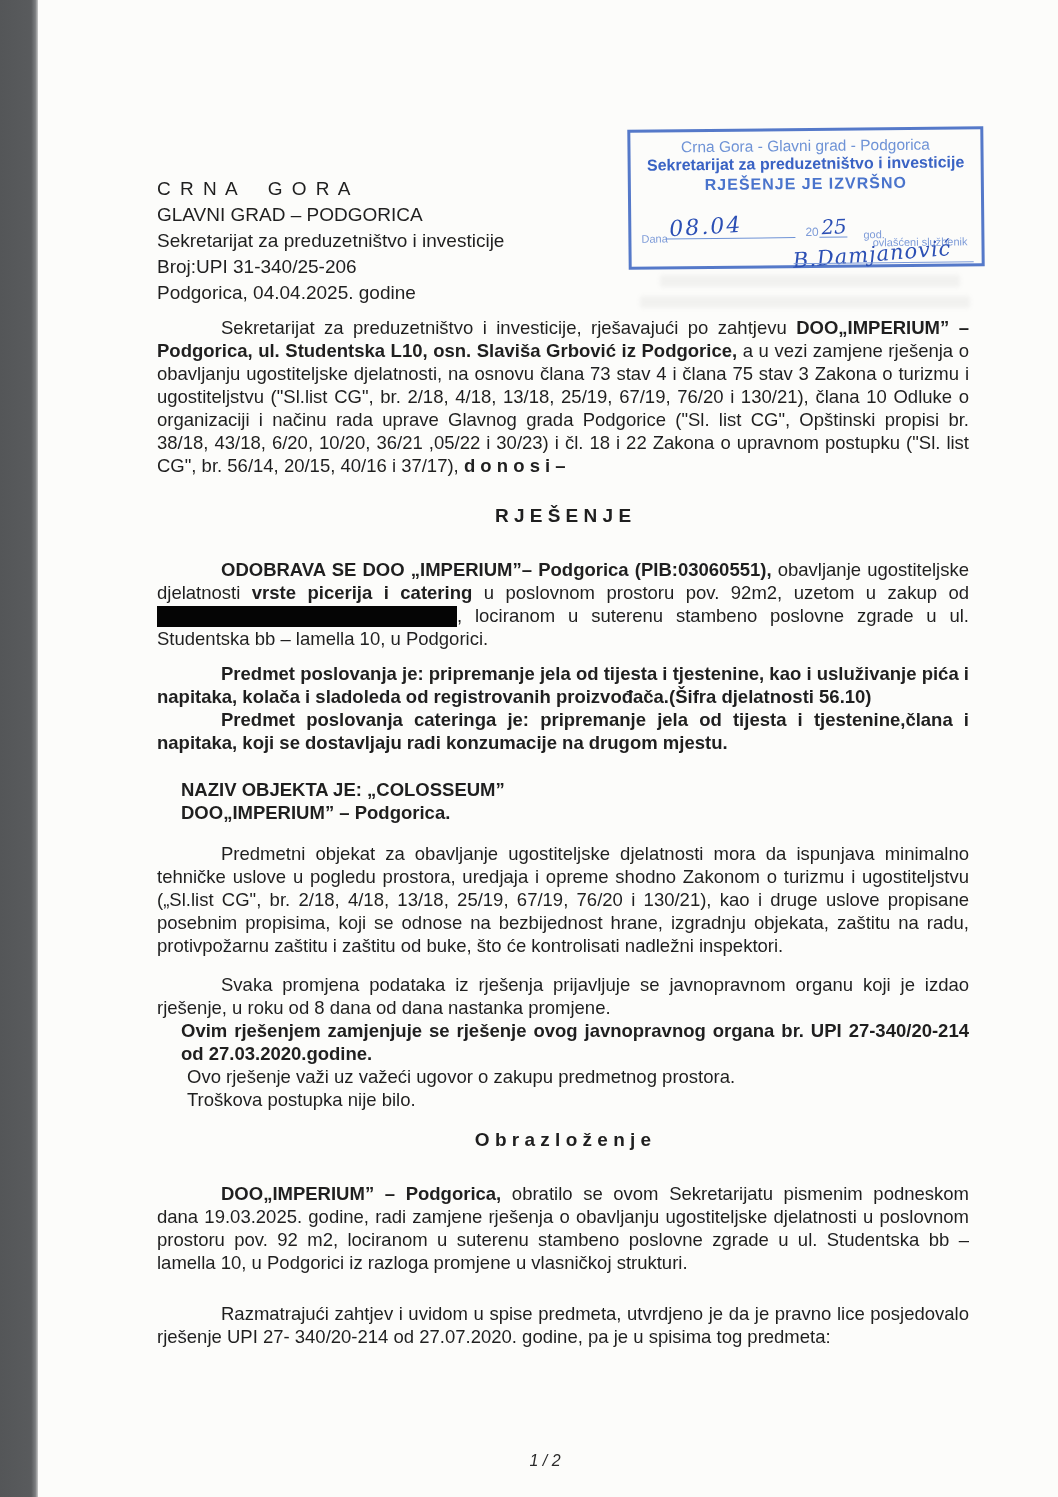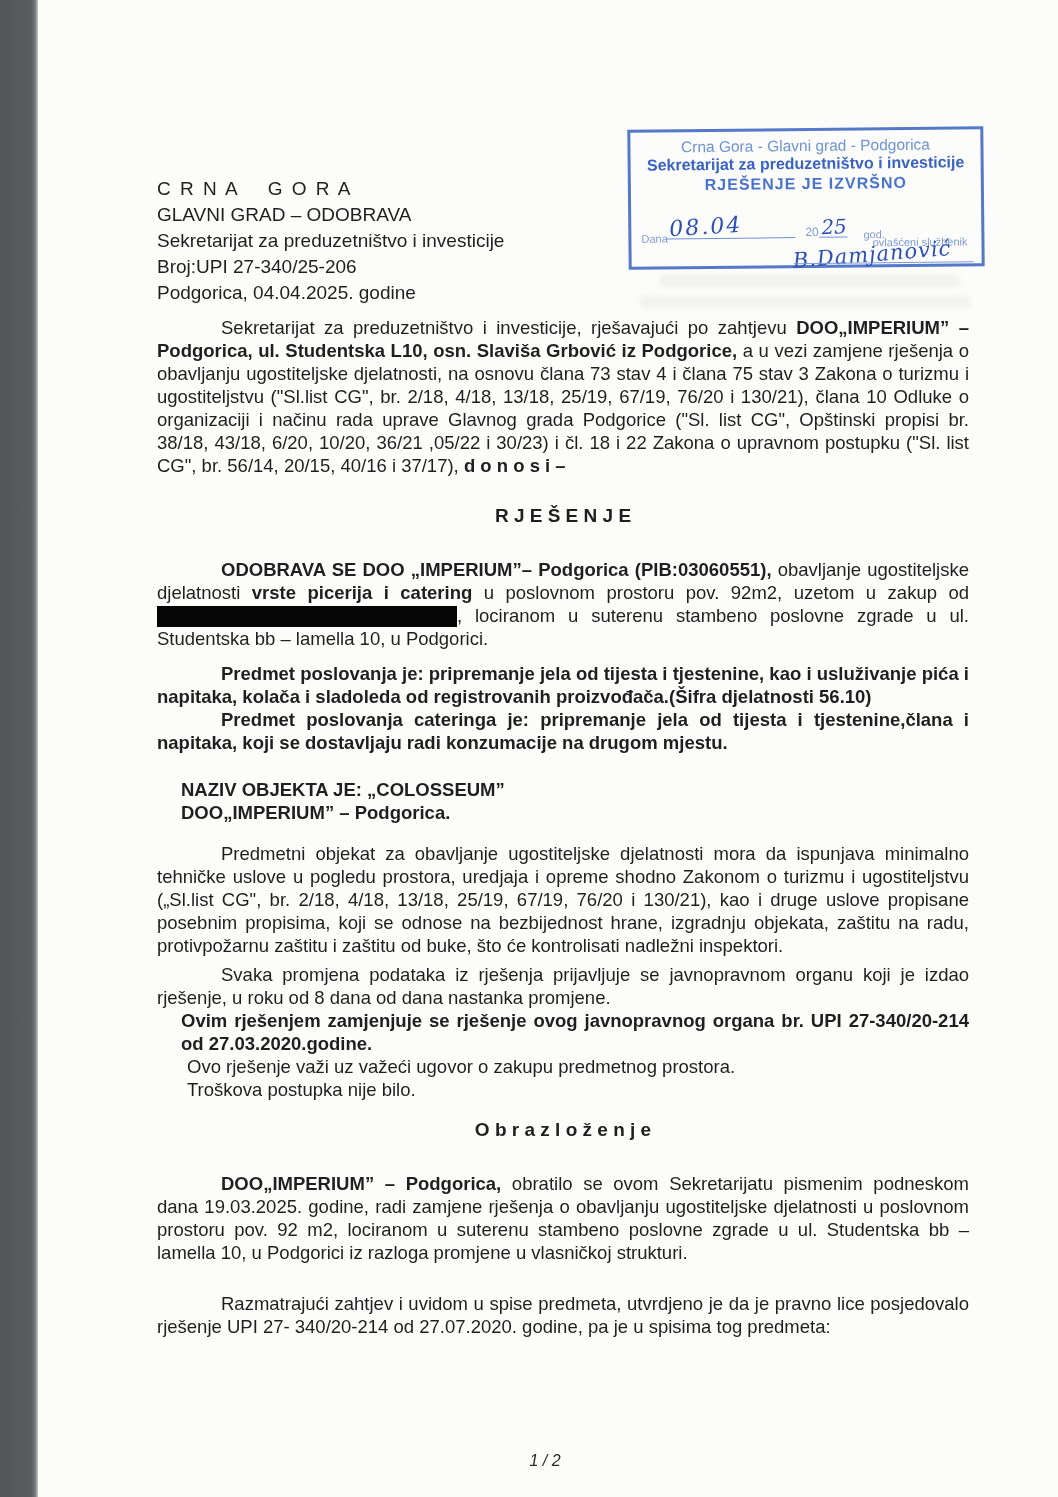--- a/index.html
+++ b/index.html
@@ -93,43 +93,43 @@
     </div>
     <div class="stamp-official">ovlašćeni službenik</div>
     <div class="hand stamp-signature">B.Damjanović</div>
     <div class="sig-line"></div>
   </div>
 
   <div class="content">
 
     <div class="letterhead">
       <div class="lh-country">C R N A    G O R A</div>
-      <div>GLAVNI GRAD – ODOBRAVA</div>
+      <div>GLAVNI GRAD – PODGORICA</div>
       <div>Sekretarijat za preduzetništvo i investicije</div>
-      <div>Broj:UPI 27-340/25-206</div>
+      <div>Broj:UPI 31-340/25-206</div>
       <div>Podgorica, 04.04.2025. godine</div>
     </div>
 
     <p class="body-text indent" style="margin-top:10px;"><span>Sekretarijat za preduzetništvo i investicije, rješavajući po zahtjevu </span><span class="bold">DOO„IMPERIUM” – Podgorica, ul. Studentska L10, osn. Slaviša Grbović iz Podgorice,</span><span> a u vezi zamjene rješenja o obavljanju ugostiteljske djelatnosti, na osnovu člana 73 stav 4 i člana 75 stav 3 Zakona o turizmu i ugostiteljstvu ("Sl.list CG", br. 2/18, 4/18, 13/18, 25/19, 67/19, 76/20 i 130/21), člana 10 Odluke o organizaciji i načinu rada uprave Glavnog grada Podgorice ("Sl. list CG", Opštinski propisi br. 38/18, 43/18, 6/20, 10/20, 36/21 ,05/22 i 30/23) i čl. 18 i 22 Zakona o upravnom postupku ("Sl. list CG", br. 56/14, 20/15, 40/16 i 37/17), </span><span class="bold">d o n o s i –</span></p>
 
     <p class="body-text center heading" style="margin-top:27px;">R J E Š E N J E</p>
 
     <p class="body-text indent" style="margin-top:31px;"><span class="bold">ODOBRAVA SE DOO „IMPERIUM”– Podgorica (PIB:03060551),</span><span> obavljanje ugostiteljske djelatnosti </span><span class="bold">vrste picerija i catering</span><span> u poslovnom prostoru pov. 92m2, uzetom u zakup od </span><span class="redaction"></span><span>, lociranom u suterenu stambeno poslovne zgrade u ul. Studentska bb – lamella 10, u Podgorici.</span></p>
 
     <p class="body-text indent bold" style="margin-top:12px;">Predmet poslovanja je: pripremanje jela od tijesta i tjestenine, kao i usluživanje pića i napitaka, kolača i sladoleda od registrovanih proizvođača.(Šifra  djelatnosti 56.10)</p>
     <p class="body-text indent bold">Predmet poslovanja cateringa je: pripremanje jela od tijesta i tjestenine,člana i napitaka, koji se dostavljaju radi konzumacije na drugom mjestu.</p>
 
     <div class="block-indent" style="margin-top:24px;">
       <p class="body-text bold">NAZIV OBJEKTA JE: „COLOSSEUM”</p>
       <p class="body-text bold">DOO„IMPERIUM” – Podgorica.</p>
     </div>
 
     <p class="body-text indent" style="margin-top:18px;">Predmetni objekat za obavljanje ugostiteljske djelatnosti mora da ispunjava  minimalno tehničke uslove u pogledu prostora, uredjaja i opreme shodno Zakonom o turizmu i ugostiteljstvu („Sl.list CG", br. 2/18, 4/18, 13/18, 25/19, 67/19, 76/20 i 130/21), kao i druge uslove propisane posebnim propisima, koji  se odnose na  bezbijednost  hrane, izgradnju objekata, zaštitu  na  radu, protivpožarnu zaštitu i zaštitu od  buke, što će kontrolisati  nadležni inspektori.</p>
 
-    <p class="body-text indent" style="margin-top:6px;">Svaka promjena podataka iz rješenja prijavljuje se javnopravnom  organu koji je izdao rješenje, u roku od 8 dana od dana nastanka promjene.</p>
+    <p class="body-text indent" style="margin-top:16px;">Svaka promjena podataka iz rješenja prijavljuje se javnopravnom  organu koji je izdao rješenje, u roku od 8 dana od dana nastanka promjene.</p>
 
     <p class="body-text bold block-indent">Ovim rješenjem zamjenjuje se rješenje ovog javnopravnog organa br. UPI 27-340/20-214 od 27.03.2020.godine.</p>
 
     <p class="body-text small-indent">Ovo rješenje važi uz važeći ugovor o zakupu predmetnog prostora.</p>
     <p class="body-text small-indent">Troškova postupka nije bilo.</p>
 
     <p class="body-text center heading" style="margin-top:17px;">O b r a z l o ž e n j e</p>
 
     <p class="body-text indent" style="margin-top:31px;"><span class="bold">DOO„IMPERIUM” – Podgorica,</span><span> obratilo se ovom Sekretarijatu pismenim podneskom dana 19.03.2025. godine, radi zamjene rješenja o obavljanju ugostiteljske djelatnosti u poslovnom prostoru pov. 92 m2, lociranom u suterenu stambeno poslovne zgrade u ul. Studentska bb – lamella 10, u Podgorici iz razloga promjene u vlasničkoj strukturi.</span></p>
 

